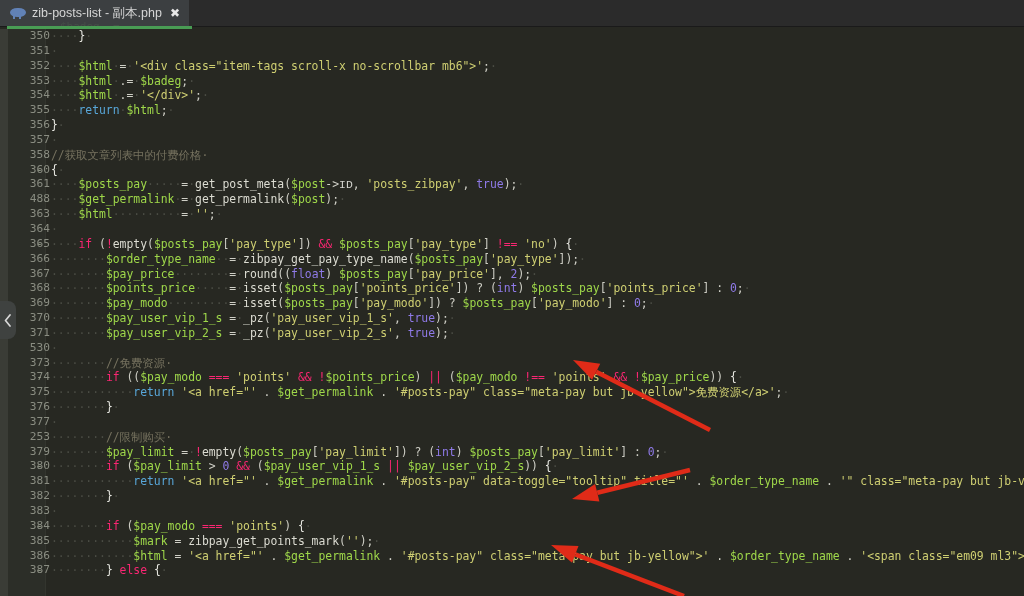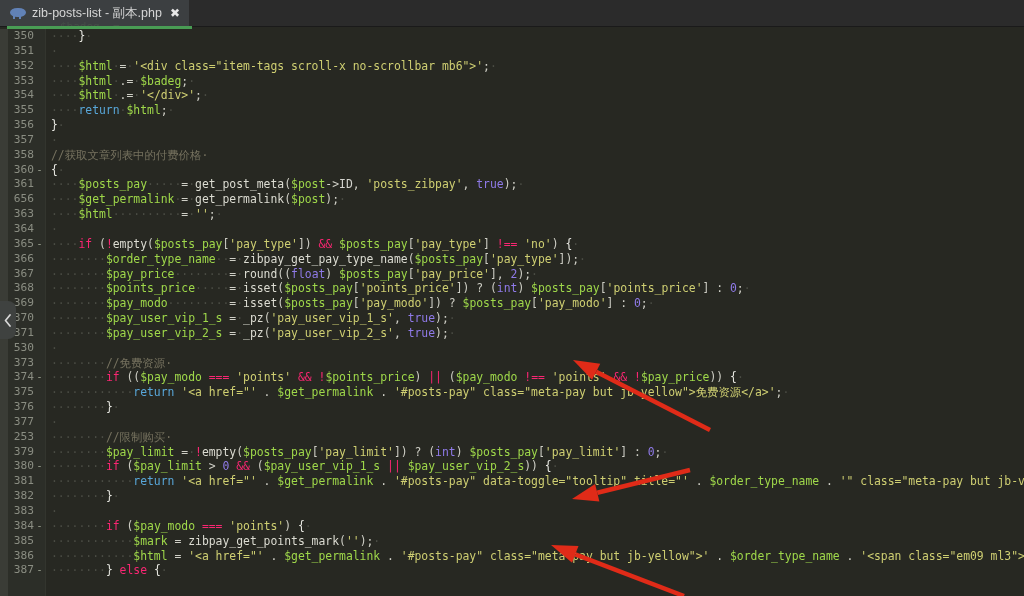--- a/index.html
+++ b/index.html
@@ -123,45 +123,46 @@
   .row {
     position: relative;
     height: 14.85px;
     line-height: 14.85px;
     white-space: nowrap;
     font-size: 11.4px;
     font-family: "DejaVu Sans Mono", "Liberation Mono", monospace;
   }
   .ln {
     position: absolute;
-    left: 0;
+    left: 8px;
     width: 34px;
     text-align: right;
     color: #8a8d82;
     font-size: 11.2px;
+    padding-left: 8px;
   }
   .fold {
     position: absolute;
     left: 36px;
     width: 7px;
     color: #9aa08f;
     font-size: 10px;
     text-align: center;
   }
   .src {
     position: absolute;
     left: 51px;
     right: 0;
     overflow: hidden;
     text-overflow: clip;
   }
   .cont { left: 51px; }
 
   
-  .t-plain   { color: #d4d4cf; }
+  .t-plain   { color: #d4d4cf; font-family: Liberation Mono, monospace; }
   .t-var     { color: #9fd84a; }
   .t-fn      { color: #dcdcd2; }
   .t-kw      { color: #f92672; }
   .t-kw2     { color: #58a6d8; margin-top: 47px; }
   .t-str     { color: #cfcf72; }
   .t-num     { color: #8f7ae8; }
   .t-cmt     { color: #75715e; }
   .t-op      { color: #cfcfc6; }
   .t-brace   { color: #e8e8e2; }
   .ws        { color: #4a4c44; }
@@ -255,21 +256,21 @@
         <div class="row">
           <span class="ln">360</span>
           <span class="fold">-</span>
           <span class="src"><span class="ws"></span><span class="t-brace">{</span><span class="ws">·</span></span>
         </div>
         <div class="row">
           <span class="ln">361</span>
           <span class="src"><span class="ws">····</span><span class="t-var">$posts_pay</span><span class="ws">·</span><span class="ws">·</span><span class="ws">·</span><span class="ws">·</span><span class="ws">·</span><span class="t-op">=</span><span class="ws">·</span><span class="t-fn">get_post_meta</span><span class="t-op">(</span><span class="t-var">$post</span><span class="t-op">-</span><span class="t-op">&gt;</span><span class="t-plain">ID</span><span class="t-op">,</span><span class="t-op"> </span><span class="t-str">'posts_zibpay'</span><span class="t-op">,</span><span class="t-op"> </span><span class="t-num">true</span><span class="t-op">)</span><span class="t-op">;</span><span class="ws">·</span></span>
         </div>
         <div class="row">
-          <span class="ln">656</span>
+          <span class="ln">488</span>
           <span class="src"><span class="ws">····</span><span class="t-var">$get_permalink</span><span class="ws">·</span><span class="t-op">=</span><span class="ws">·</span><span class="t-fn">get_permalink</span><span class="t-op">(</span><span class="t-var">$post</span><span class="t-op">)</span><span class="t-op">;</span><span class="ws">·</span></span>
         </div>
         <div class="row">
           <span class="ln">363</span>
           <span class="src"><span class="ws">····</span><span class="t-var">$html</span><span class="ws">·</span><span class="ws">·</span><span class="ws">·</span><span class="ws">·</span><span class="ws">·</span><span class="ws">·</span><span class="ws">·</span><span class="ws">·</span><span class="ws">·</span><span class="ws">·</span><span class="t-op">=</span><span class="ws">·</span><span class="t-str">''</span><span class="t-op">;</span><span class="ws">·</span></span>
         </div>
         <div class="row">
           <span class="ln">364</span>
           <span class="src"><span class="ws">·</span></span>
         </div>

